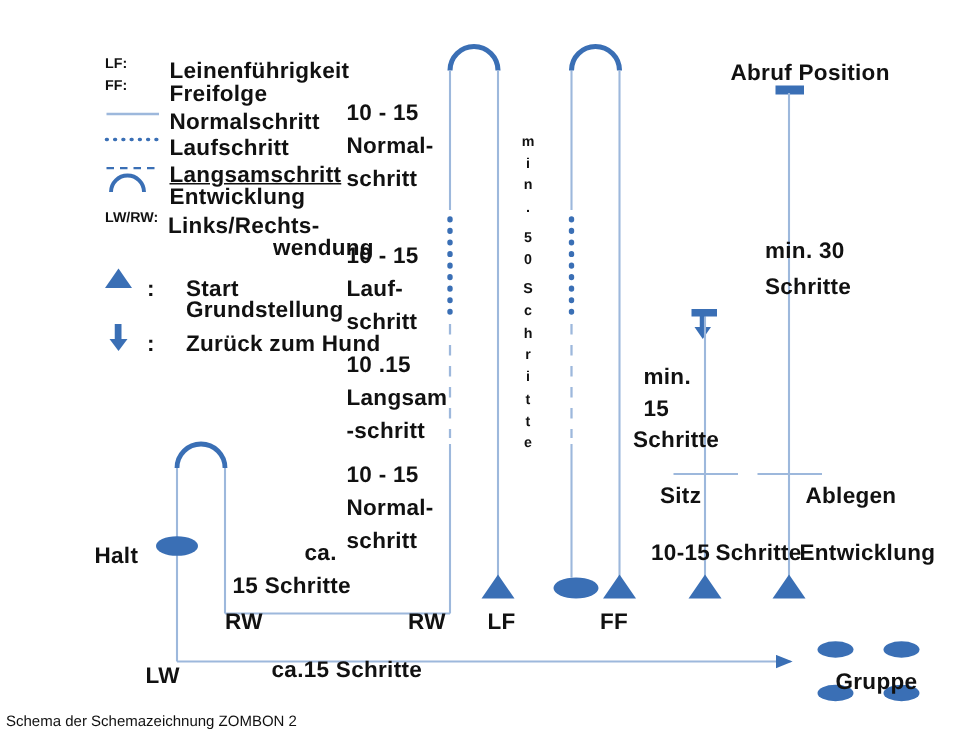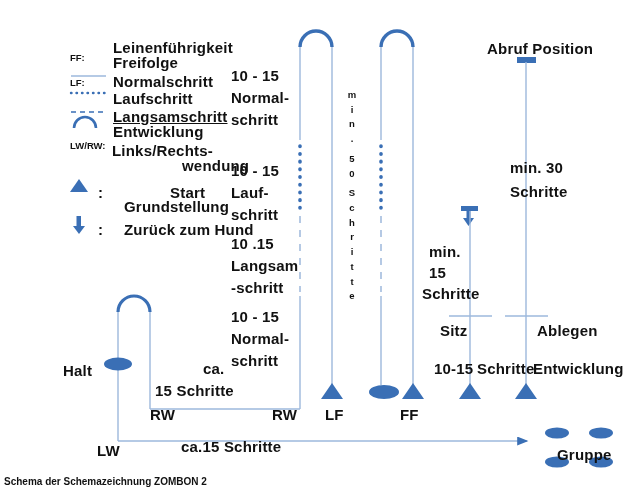--- a/index.html
+++ b/index.html
@@ -6,21 +6,21 @@
   body{
     font-family:"Liberation Sans", sans-serif;
     width:642px;height:490px;position:relative;overflow:hidden;
     color:#111111;
   }
   #canvas{position:absolute;inset:0;width:642px;height:490px;}
   .lbl{position:absolute;font-weight:bold;font-size:15px;letter-spacing:.2px;white-space:pre;line-height:1.45;}
   .legend-key{position:absolute;font-weight:bold;font-size:9.5px;}
   .vstack{position:absolute;font-weight:bold;font-size:9.5px;line-height:1.55;text-align:center;width:14px;}
   .vstack span{display:block;}
-  .caption{position:absolute;left:4px;top:476px;font-weight:bold;font-size:10px;color:#111;white-space:pre;}
+  .caption{position:absolute;left:4px;top:476px;font-weight:normal;font-size:10px;color:#111;white-space:pre;}
   svg{display:block;}
 </style>
 </head>
 <body>
 
 <svg id="canvas" viewBox="0 0 642 490">
   <defs>
     <marker id="arrowRight" markerWidth="9" markerHeight="9" refX="7" refY="3.2" orient="auto">
       <path d="M0,0 L8,3.2 L0,6.4 Z" fill="#3A6FB5"></path>
     </marker>
@@ -86,36 +86,36 @@
   <line x1="526" y1="62" x2="526" y2="388" stroke="#9DB8DC" stroke-width="1.4"></line>
   <line x1="505" y1="316" x2="548" y2="316" stroke="#9DB8DC" stroke-width="1.4"></line>
   <polygon points="515,399 537,399 526,383" fill="#3A6FB5"></polygon>
 
   <ellipse cx="557" cy="433" rx="12" ry="5.5" fill="#3A6FB5"></ellipse>
   <ellipse cx="601" cy="433" rx="12" ry="5.5" fill="#3A6FB5"></ellipse>
   <ellipse cx="557" cy="462" rx="12" ry="5.5" fill="#3A6FB5"></ellipse>
   <ellipse cx="601" cy="462" rx="12" ry="5.5" fill="#3A6FB5"></ellipse>
 </svg>
 
-<div class="legend-key" style="left:70px;top:37px;margin-top:40px;">LF:</div>
+<div class="legend-key" style="left:70px;top:37px;">LF:</div>
 <div class="lbl" style="left:113px;top:37px;">Leinenführigkeit</div>
 <div class="legend-key" style="left:70px;top:52px;">FF:</div>
 <div class="lbl" style="left:113px;top:52px;">Freifolge</div>
 
 <div class="lbl" style="left:113px;top:71px;">Normalschritt</div>
 <div class="lbl" style="left:113px;top:88px;">Laufschritt</div>
 <div class="lbl" style="left:113px;top:106px;text-decoration:underline;">Langsamschritt</div>
 <div class="lbl" style="left:113px;top:121px;">Entwicklung</div>
 
 <div class="legend-key" style="left:70px;top:140px;">LW/RW:</div>
 <div class="lbl" style="left:112px;top:140px;">Links/Rechts-</div>
 <div class="lbl" style="left:138px;top:155px;margin-left:44px;">wendung</div>
 
 <div class="lbl" style="left:98px;top:182px;">:</div>
-<div class="lbl" style="left:124px;top:182px;margin-left:46px;">Start</div>
+<div class="lbl" style="left:124px;top:182px;">Start</div>
 <div class="lbl" style="left:124px;top:196px;">Grundstellung</div>
 <div class="lbl" style="left:98px;top:219px;">:</div>
 <div class="lbl" style="left:124px;top:219px;">Zurück zum Hund</div>
 
 <div class="lbl" style="left:231px;top:65px;">10 - 15
 Normal-
 schritt</div>
 <div class="lbl" style="left:231px;top:160px;">10 - 15
 Lauf-
 schritt</div>

